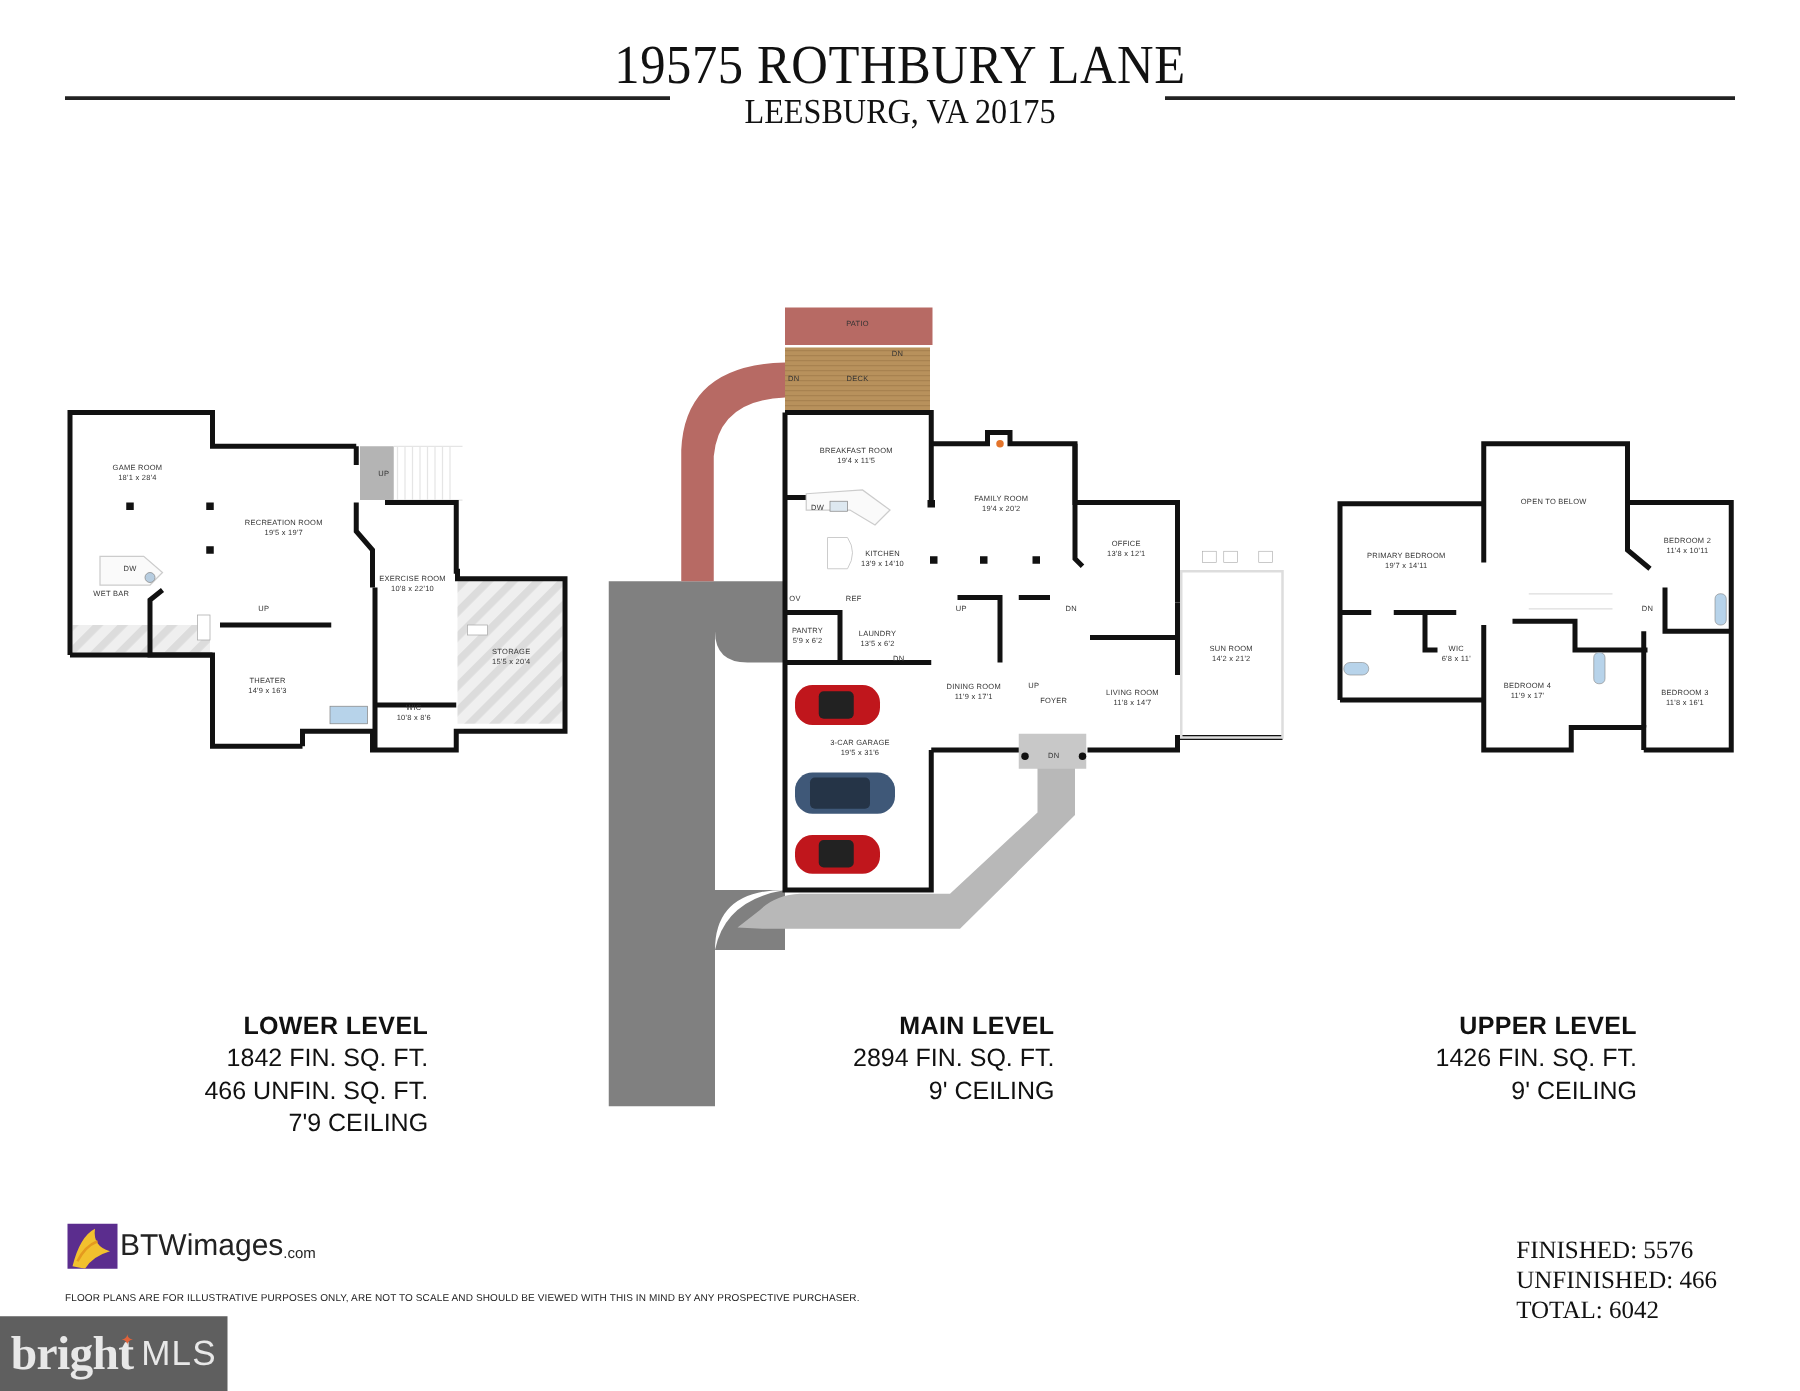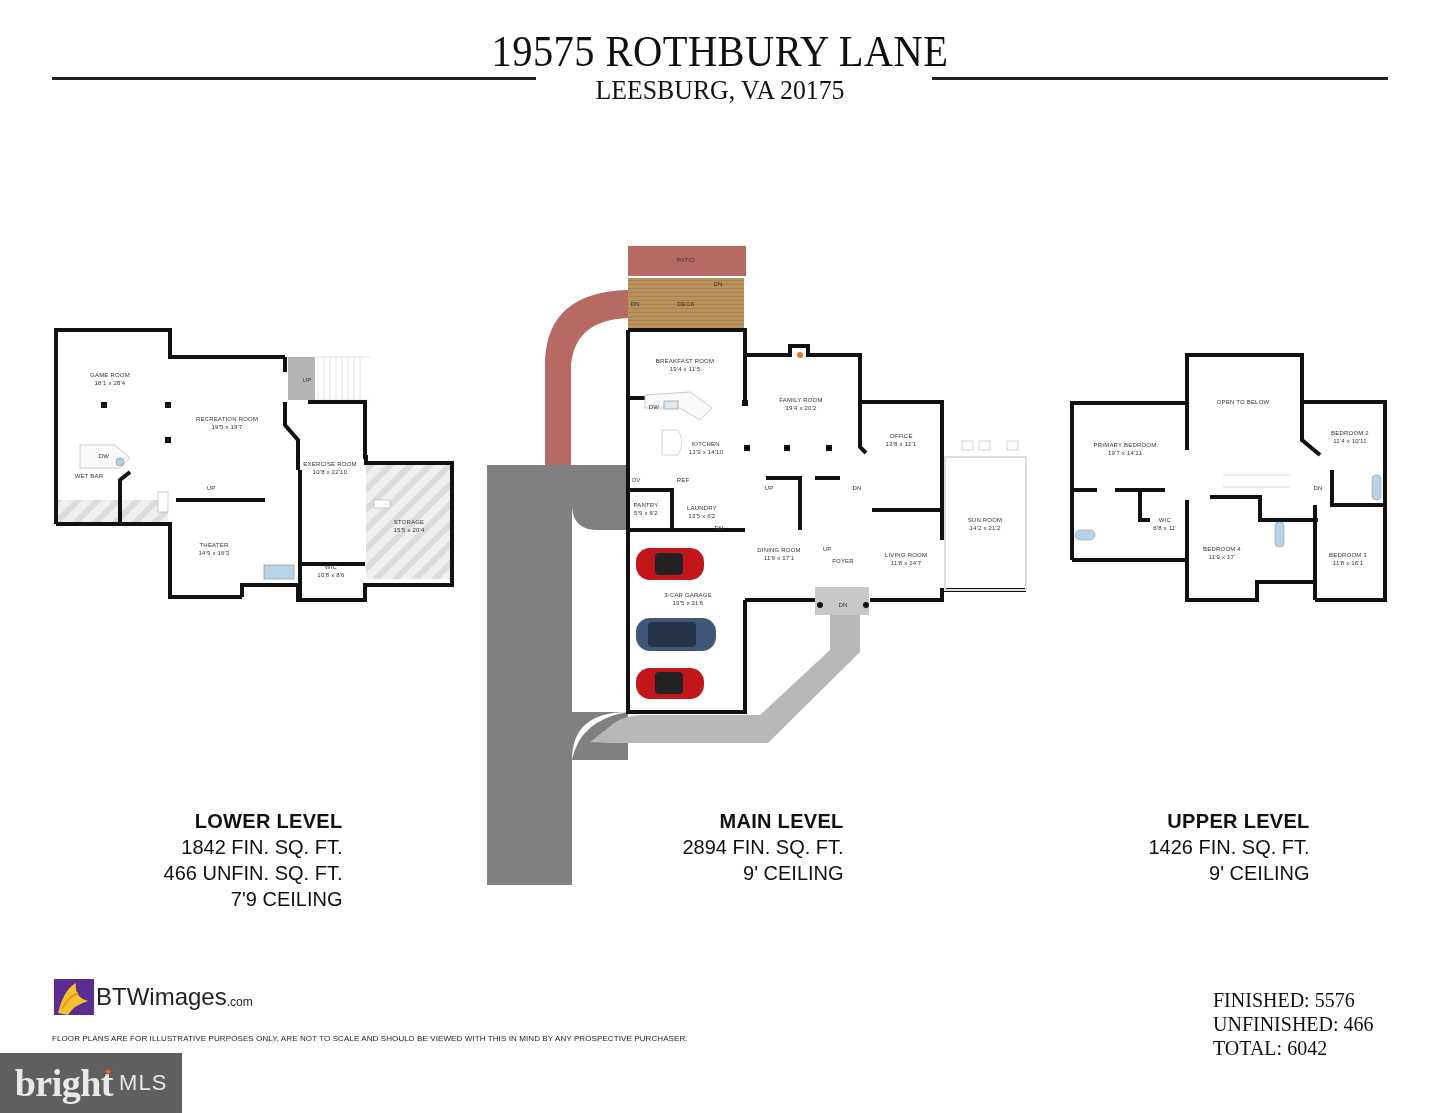--- a/index.html
+++ b/index.html
@@ -13,21 +13,21 @@
   .level-title { font-size:20px; font-weight:bold; line-height:26px; letter-spacing:0.3px; }
   .level-line { font-size:20px; line-height:26px; }
   .totals { left:1213px; top:988px; font-family:"Liberation Serif", serif; font-size:20px; line-height:24px; }
   .disclaimer { left:52px; top:1000px; font-size:8px; color:#222; letter-spacing:0.1px;margin-top:34px; }
   .logo { left:54px; top:979px; display:flex; align-items:center; }
   .logo-mark { width:40px; height:36px; background:#5b2d8e; position:relative; overflow:hidden; }
   .logo-text { font-size:24px; color:#222; margin-left:2px; }
   .logo-com { font-size:12px; color:#222; }
   .bright { left:0; top:1053px; width:182px; height:60px; background:#5f5f5f; color:#e8e8e8; display:flex; align-items:center; justify-content:center; }
   .bright-word { font-family:"Liberation Serif", serif; font-size:38px; font-weight:bold; letter-spacing:-0.5px;text-align:center; }
-  .bright-mls { font-size:22px; margin-left:6px; letter-spacing:1px; }
+  .bright-mls { font-size:28px; margin-left:6px; letter-spacing:1px; }
 </style>
 </head>
 <body>
 
 <div class="abs title">19575 ROTHBURY LANE</div>
 <div class="abs rule" style="left:52px;width:484px;"></div>
 <div class="abs rule" style="left:932px;width:456px;"></div>
 <div class="abs subtitle">LEESBURG, VA 20175</div>
 
 <svg class="abs" style="left:0;top:0;" width="1440" height="1113">

